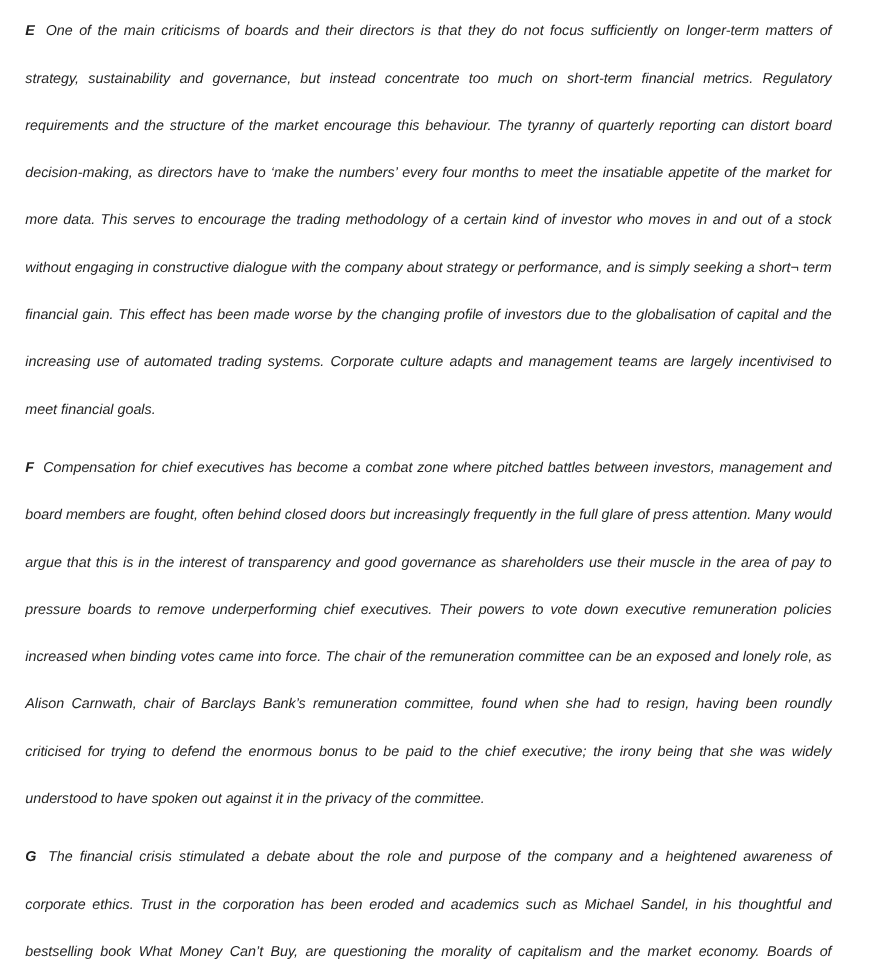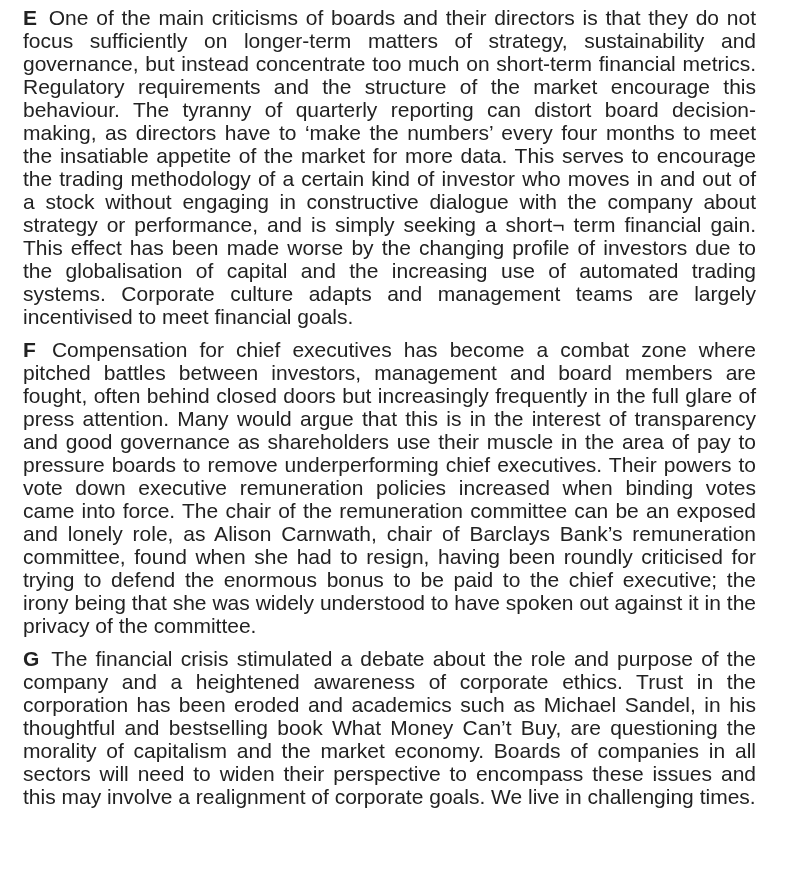--- a/index.html
+++ b/index.html
@@ -15,25 +15,26 @@
       color: #222222;
     }
     .doc {
       position: absolute;
       left: 23px;
       top: 6px;
       width: 733px;
     }
     .para {
       margin: 0 0 10px 0;
-      font-size: 21px;
-      line-height: 23px;
+      font-size: 13px;
+      line-height: 43px;
       text-align: justify;
       letter-spacing: 0;
       word-spacing: 0;
+      font-style: italic;
     }
     .para-label {
       font-weight: bold;
       margin-right: 4px;
     }
   </style>
 </head>
 <body>
 
 <div class="doc">

